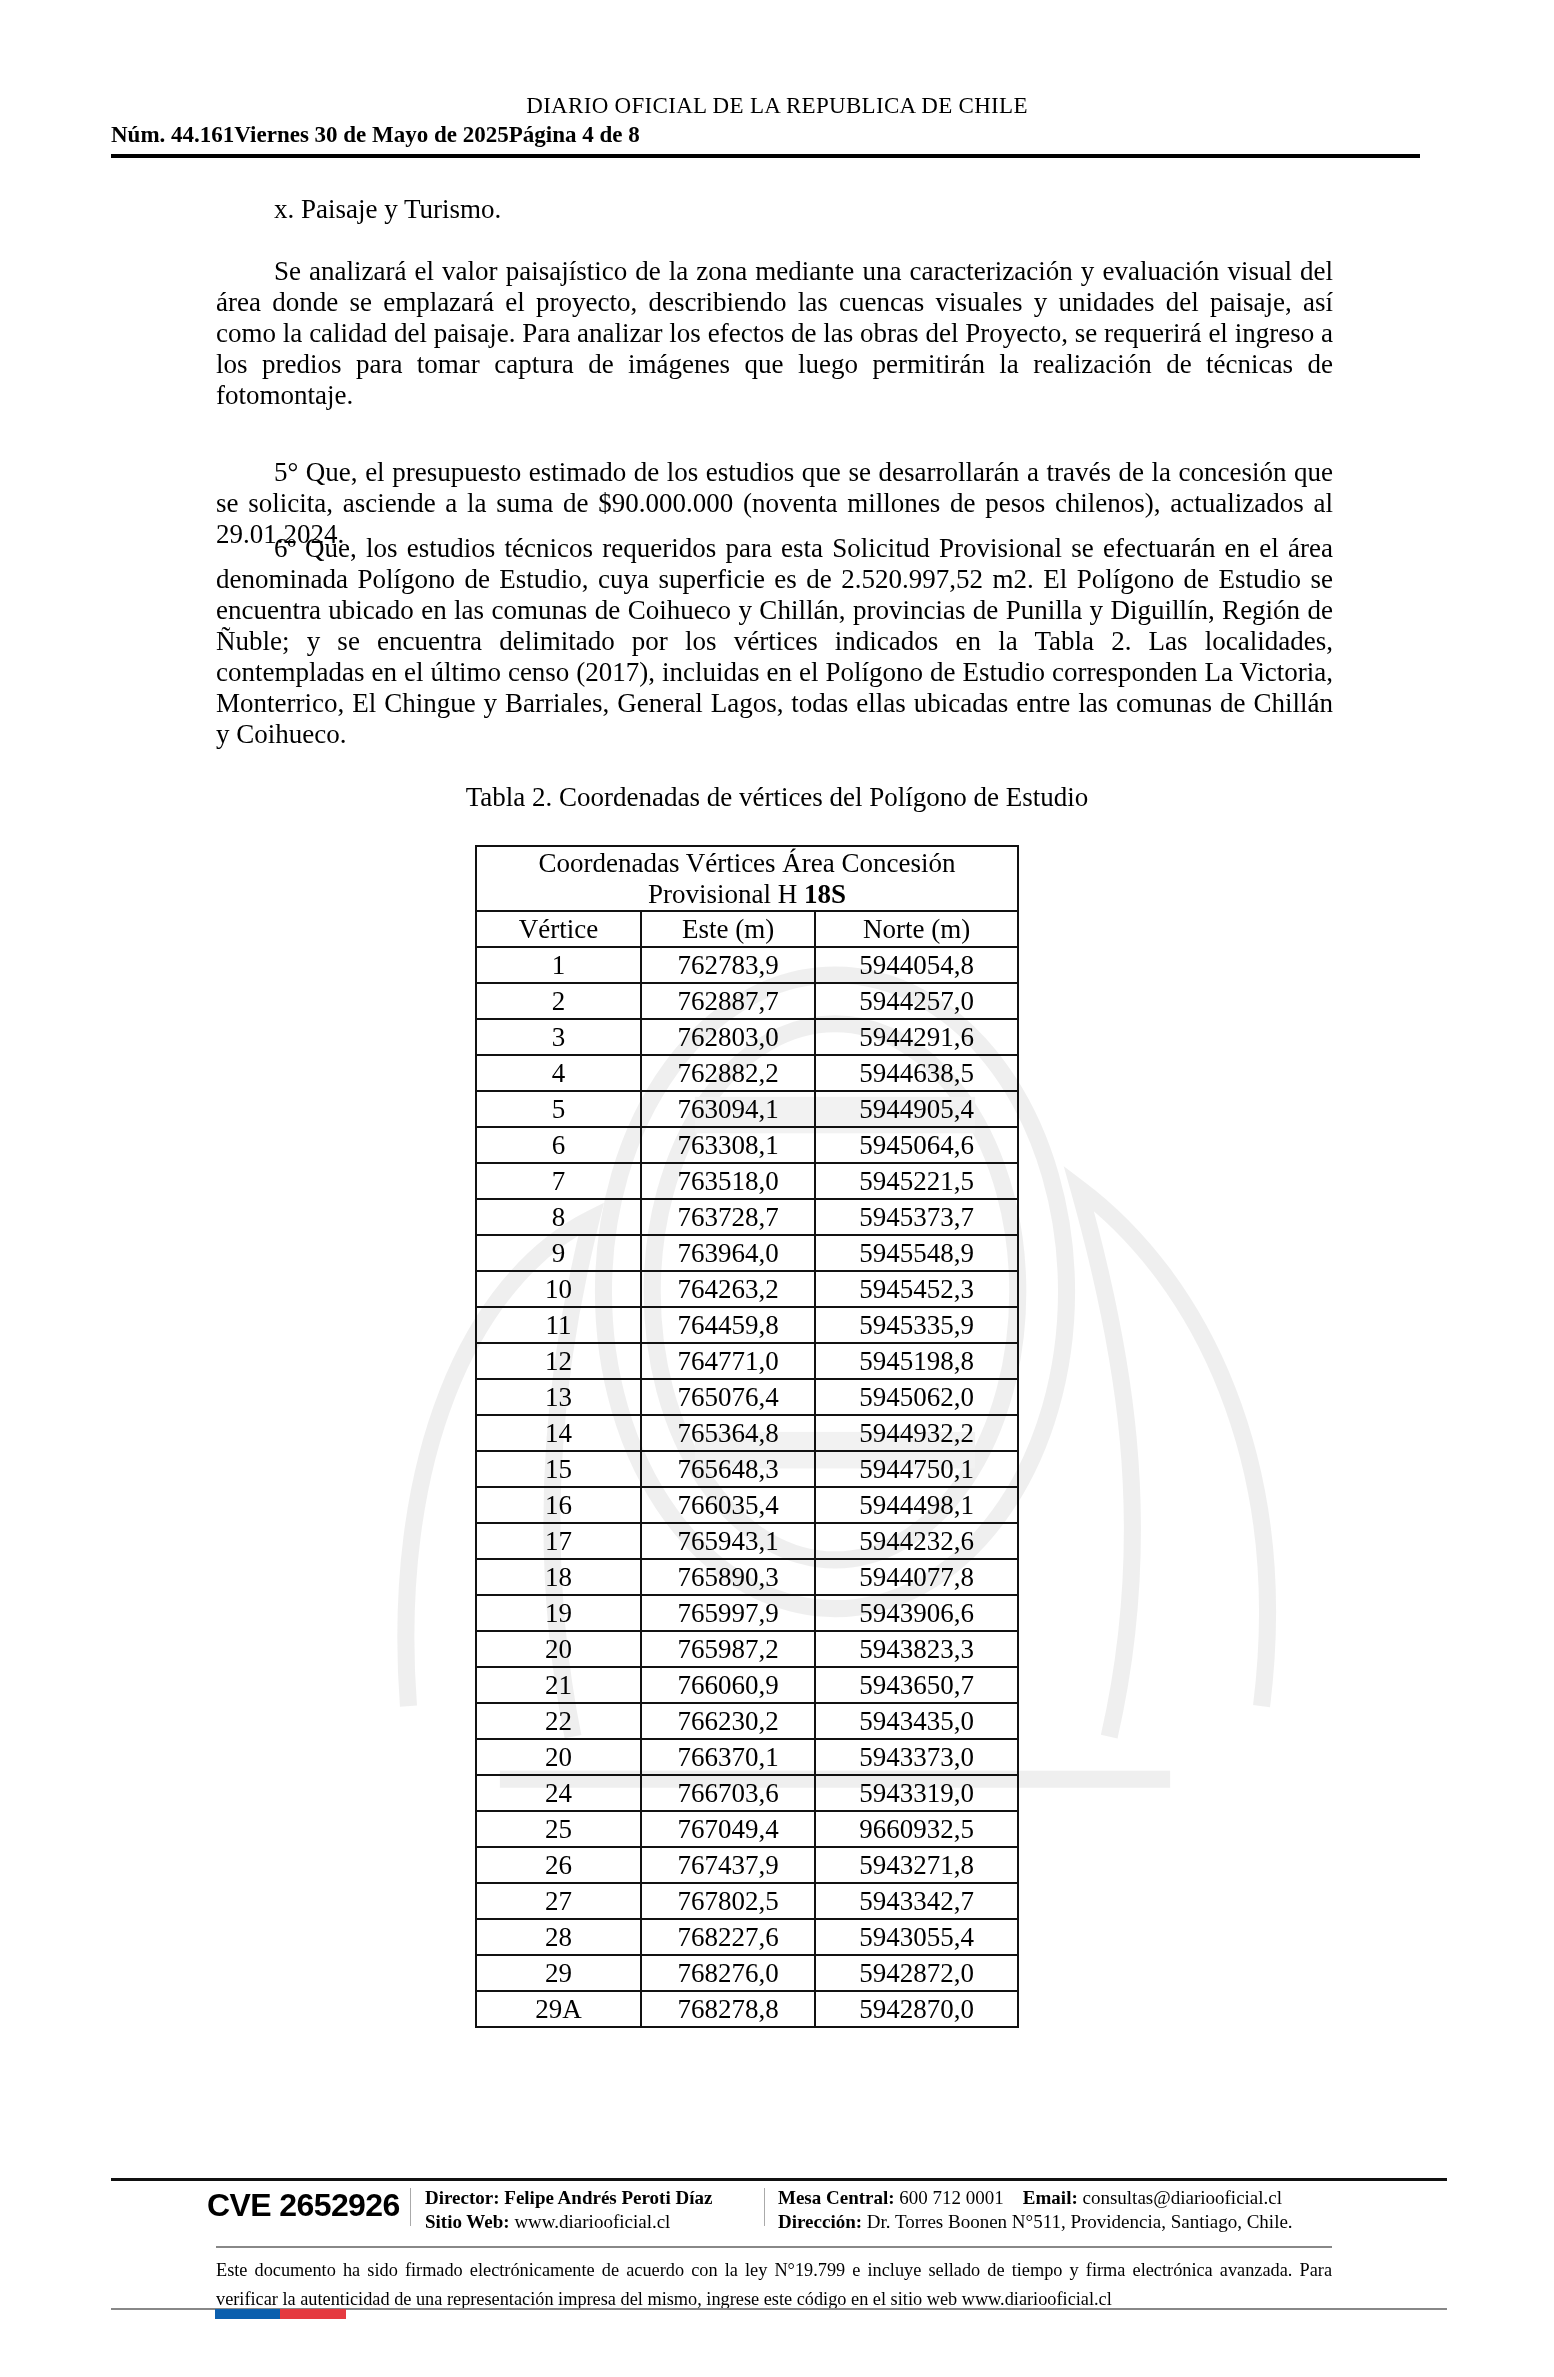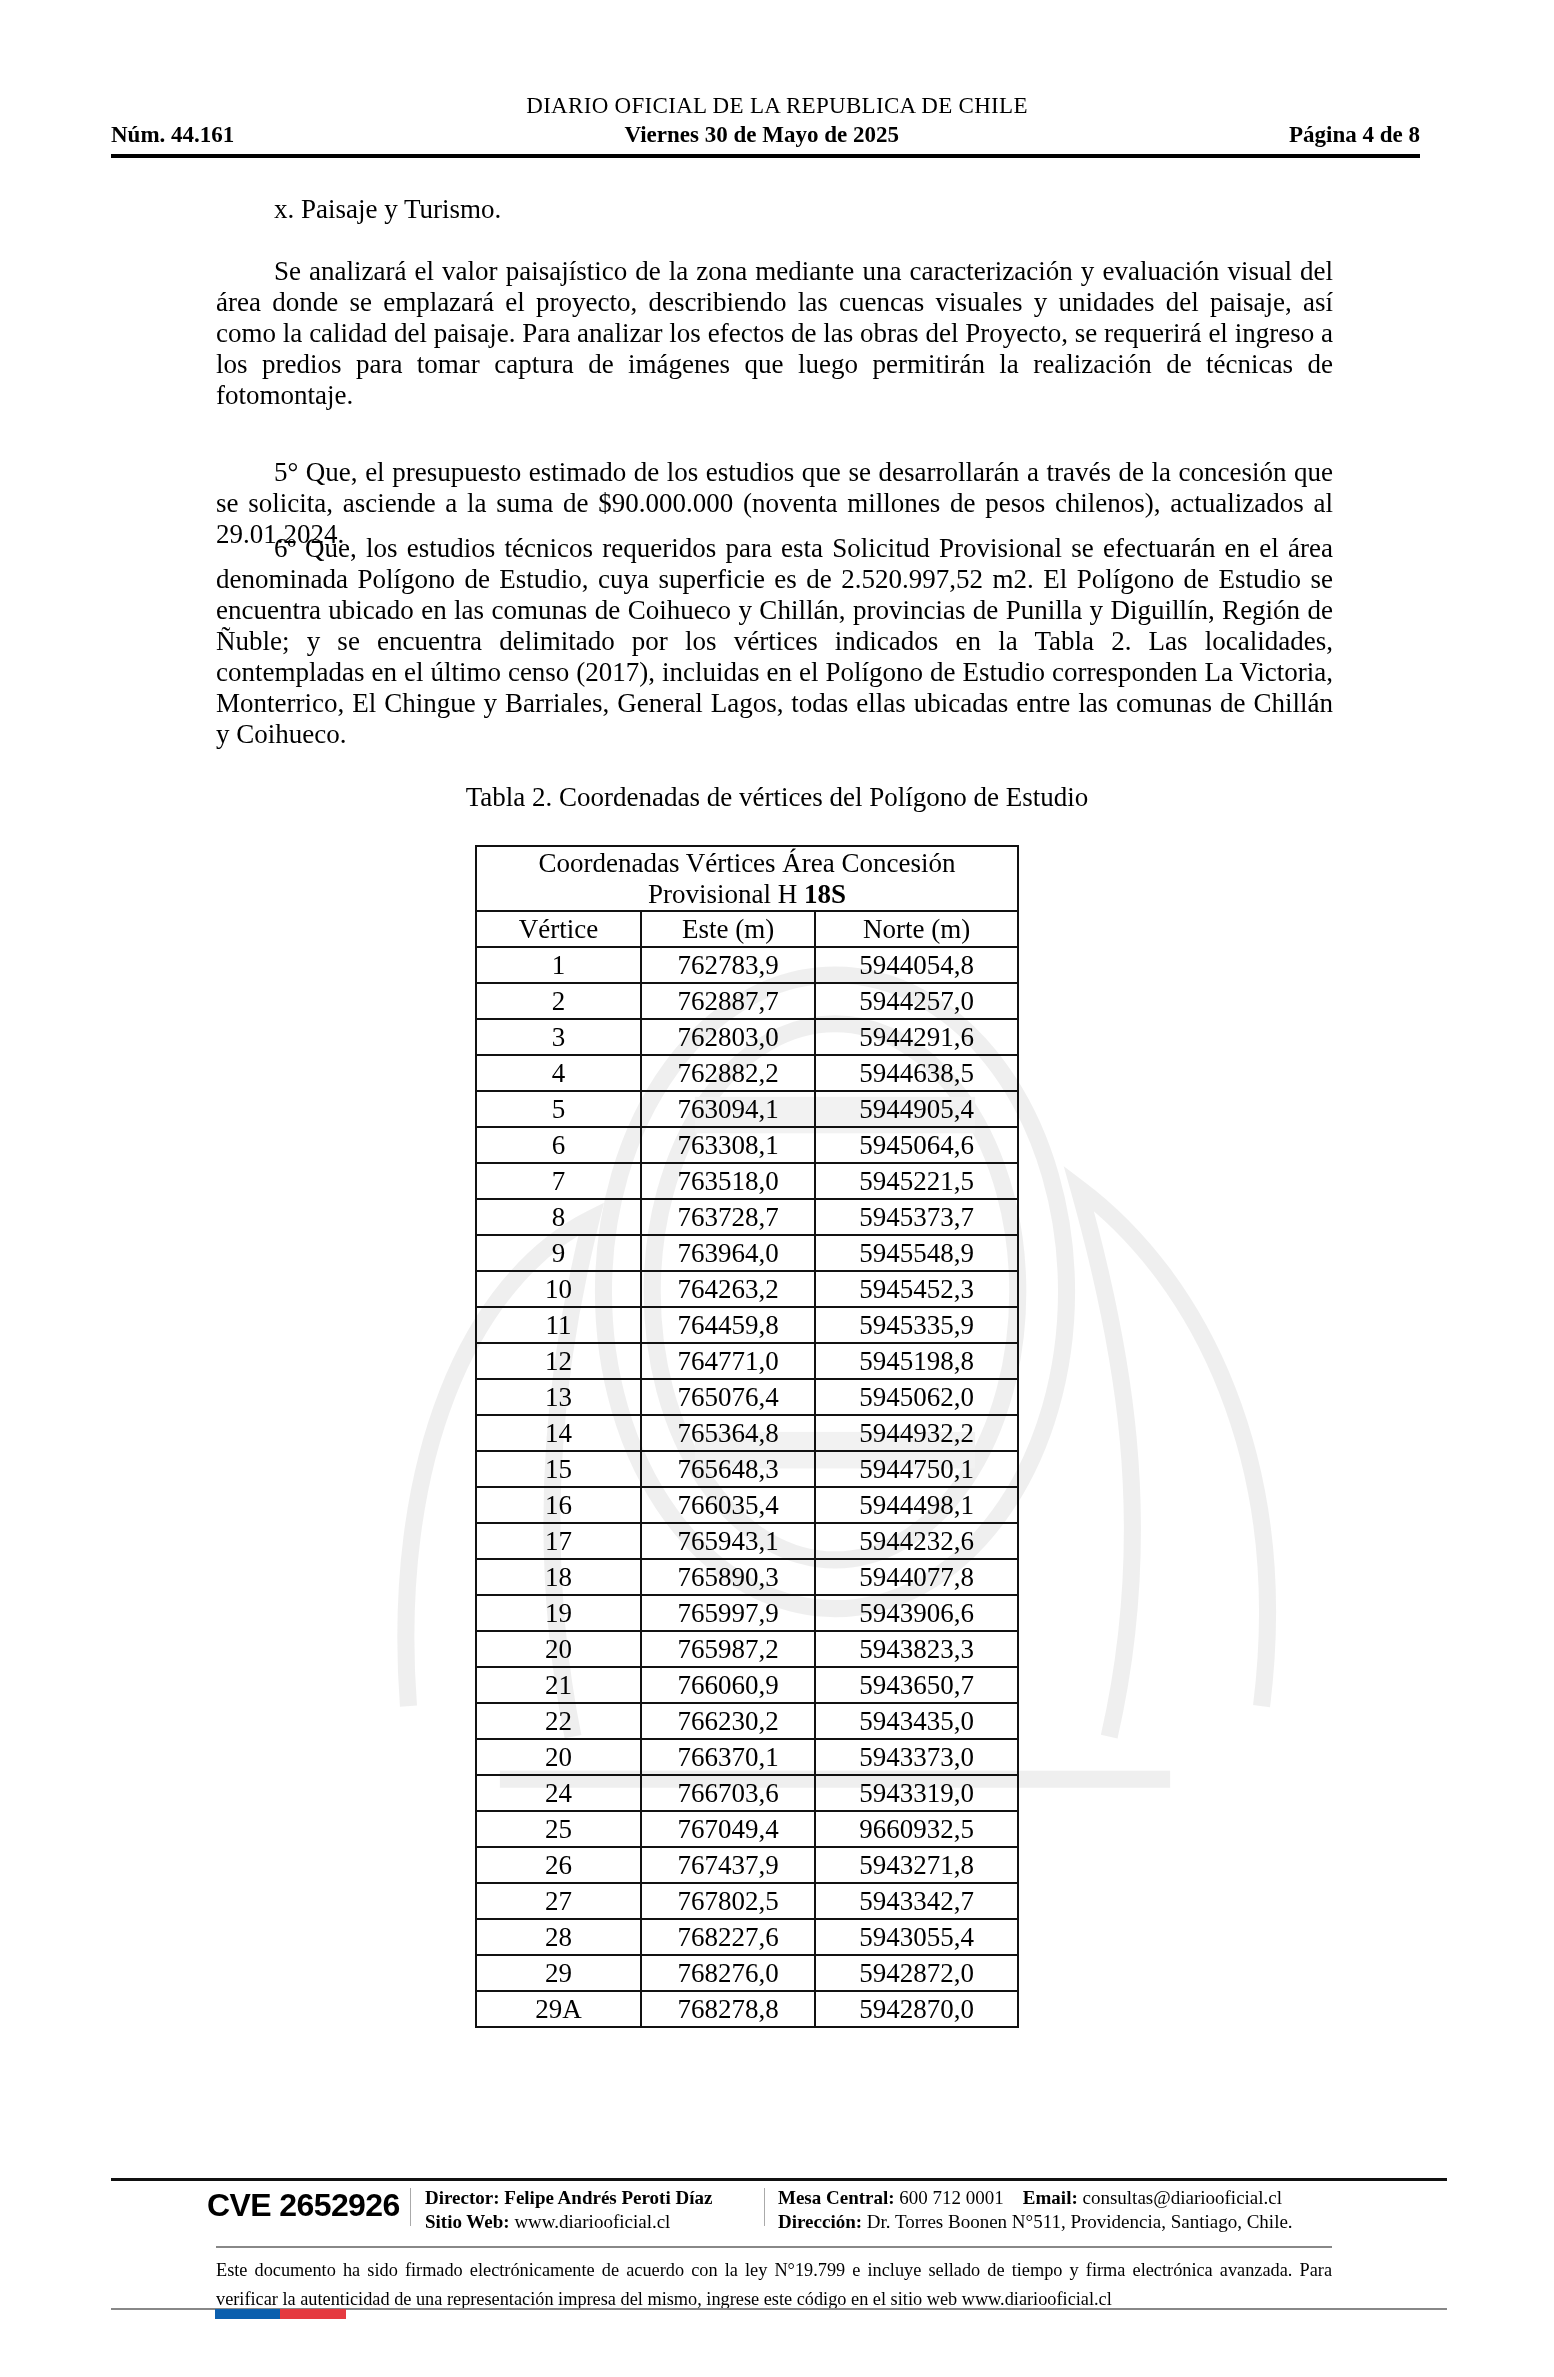--- a/index.html
+++ b/index.html
@@ -10,22 +10,22 @@
   .watermark {
     position: absolute; left: 317px; top: 914px; width: 1036px; height: 914px;
     opacity: 0.09; pointer-events: none;
   }
   .header-top {
     position: absolute; top: 93px; left: 0; width: 1554px; text-align: center;
     font-weight: normal; font-size: 23px; letter-spacing: 0.3px;
   }
   .header-row {
     position: absolute; top: 122px; left: 111px; width: 1309px;
-    display: flex; justify-content: space-between; align-items: baseline;
-    font-weight: bold; font-size: 23px; gap: 48px;
+    display: flex; justify-content: flex-start; align-items: baseline;
+    font-weight: bold; font-size: 23px;
   }
   .header-rule {
     position: absolute; top: 154px; left: 111px; width: 1309px; height: 3.7px; background: #000;
   }
   .section-title {
     position: absolute; top: 194px; left: 274px; font-size: 27px;
   }
   .para {
     position: absolute; left: 216px; width: 1117px; font-size: 27px; line-height: 31px;
     text-align: justify; text-indent: 58px;

